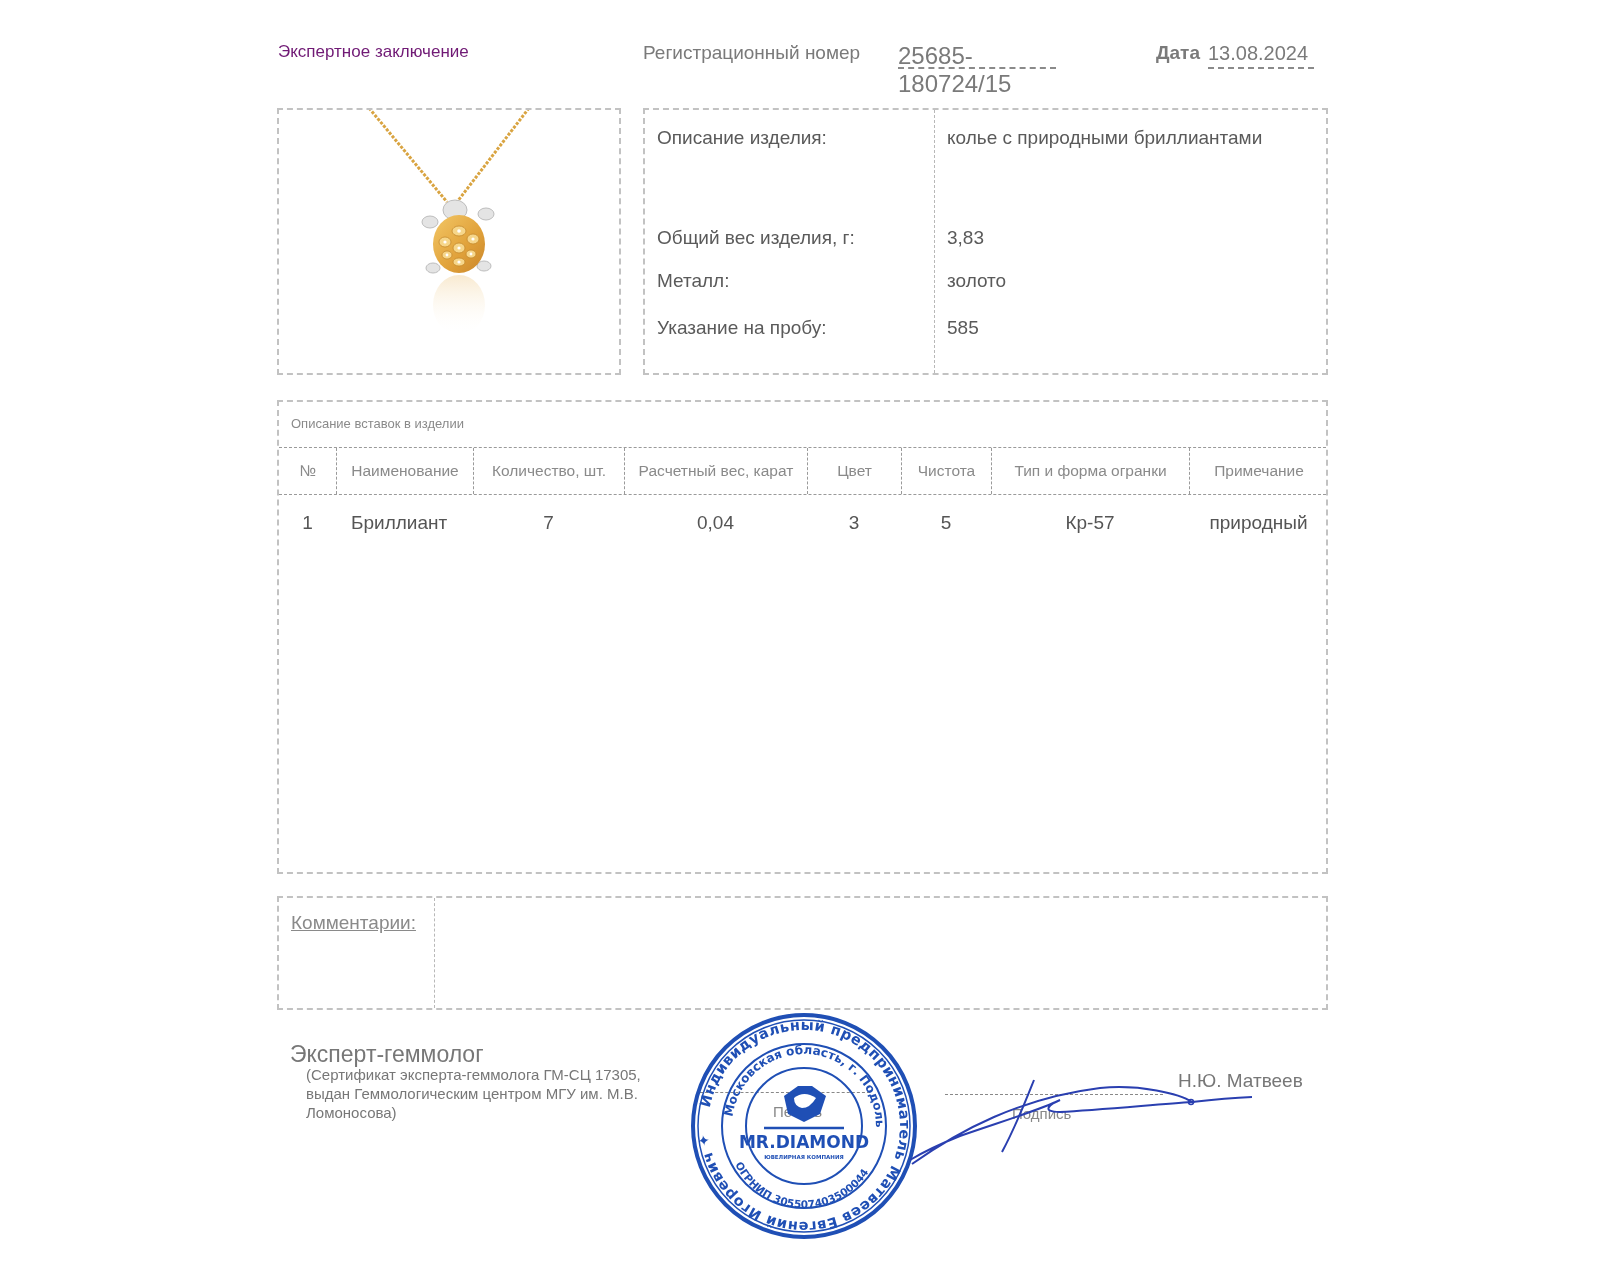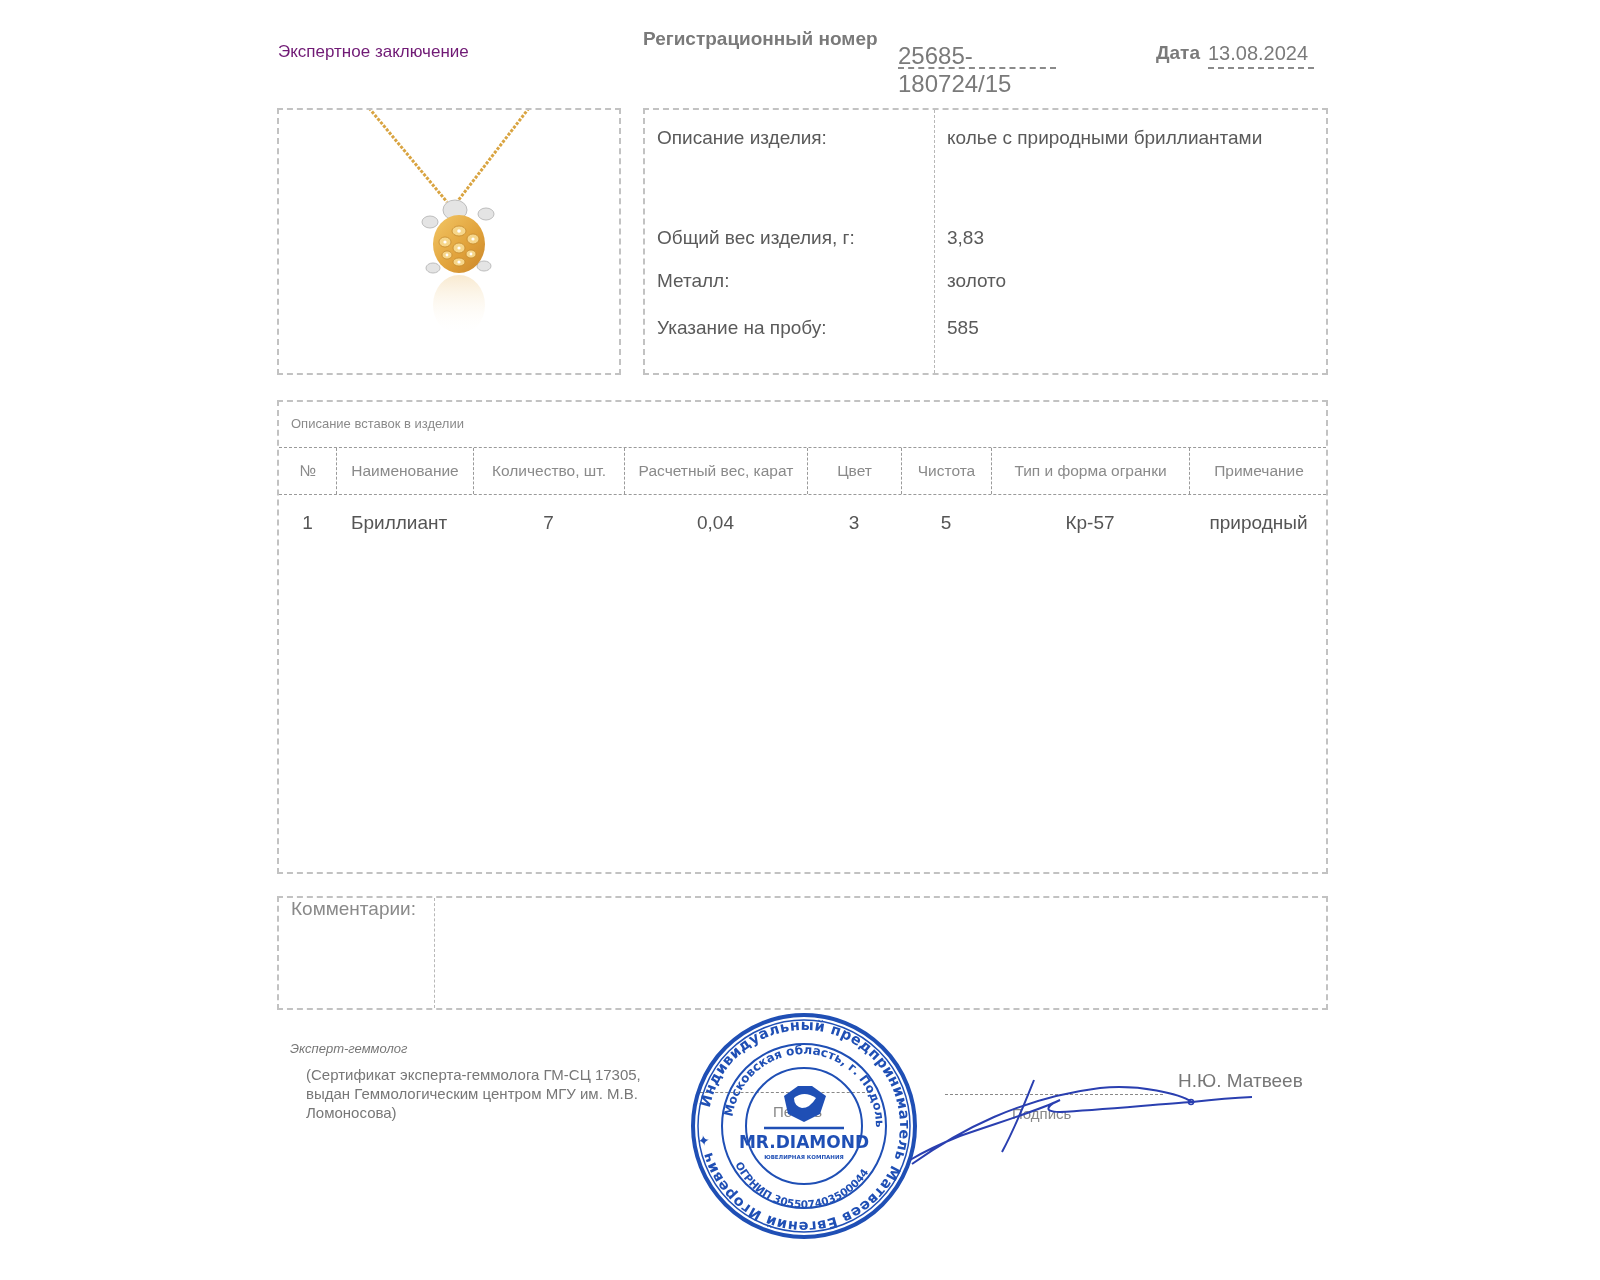--- a/index.html
+++ b/index.html
@@ -3,21 +3,21 @@
 <meta charset="utf-8">
 <style>
   html, body { margin: 0; padding: 0; background: #ffffff; }
   body { width: 1600px; height: 1280px; position: relative; overflow: hidden;
          font-family: "Liberation Sans", "DejaVu Sans", sans-serif; color: #555; }
 
   .abs { position: absolute; }
 
   
   .hdr-title { left: 278px; top: 42px; font-size: 17px; font-weight: normal; color: #701a75; }
-  .hdr-reg-label { left: 643px; top: 28px; font-size: 19px; font-weight: bold; color: #7a7a7a; }
+  .hdr-reg-label { left: 643px; top: 42px; font-size: 19px; font-weight: normal; color: #7a7a7a; }
   .hdr-reg-value { left: 898px; top: 42px; font-size: 24px; color: #7a7a7a;
                    border-bottom: 2px dashed #8a8a8a; padding-bottom: 1px; width: 158px; height: 24px; }
   .hdr-date-label { left: 1156px; top: 42px; font-size: 19px; font-weight: bold; color: #7a7a7a; }
   .hdr-date-value { left: 1208px; top: 42px; font-size: 20px; color: #7a7a7a;
                     border-bottom: 2px dashed #8a8a8a; padding-bottom: 1px; width: 106px; height: 24px; }
 
   .dashed-box { border: 2px dashed #c2c2c2; box-sizing: border-box; }
 
   
   .photo-box { left: 277px; top: 108px; width: 344px; height: 267px; overflow: hidden; }
@@ -34,26 +34,26 @@
   .tbl-hdr { position: absolute; left: 0; right: 0; top: 45px; height: 46px;
              border-top: 1px dashed #9a9a9a; border-bottom: 1px dashed #9a9a9a; }
   .th { position: absolute; top: 0; height: 46px; line-height: 46px; text-align: center;
         font-size: 15.5px; color: #8a8a8a; box-sizing: border-box; }
   .th + .th { border-left: 1px dashed #9a9a9a; }
   .td { position: absolute; top: 110px; text-align: center; font-size: 19px; color: #555; }
 
   
   .comments-box { left: 277px; top: 896px; width: 1051px; height: 114px; }
   .comments-divider { position: absolute; left: 155px; top: 0; bottom: 0; border-left: 1px dashed #b8b8b8; }
-  .comments-label { position: absolute; left: 12px; top: 0; font-size: 19px; color: #8a8a8a; }
+  .comments-label { position: absolute; left: 12px; top: 14px; font-size: 19px; color: #8a8a8a; text-decoration: underline; }
   .comments-text { position: absolute; left: 170px; top: 12px; width: 860px; font-size: 16.5px;
                    line-height: 23px; color: #555; }
 
   
-  .expert-title { left: 290px; top: 1041px; font-size: 13px; color: #777; font-style: italic; }
+  .expert-title { left: 290px; top: 1041px; font-size: 23px; color: #777; }
   .expert-sub { left: 290px; top: 1065px; font-size: 15px; line-height: 19px; color: #777; width: 380px; margin-left: 16px; }
   .sign-line { left: 945px; top: 1094px; width: 218px; border-top: 1px dashed #888; }
   .stamp-line { left: 700px; top: 1092px; width: 170px; border-top: 1px dashed #888; }
   .stamp-caption { left: 773px; top: 1103px; font-size: 15px; color: #888; }
   .sign-caption { left: 1012px; top: 1105px; font-size: 15px; color: #888; }
   .signer-name { left: 1178px; top: 1070px; font-size: 19px; color: #777; }
 
   .stamp { left: 688px; top: 1010px; width: 232px; height: 232px; }
   .signature { left: 900px; top: 1070px; width: 360px; height: 100px; }
 </style>

